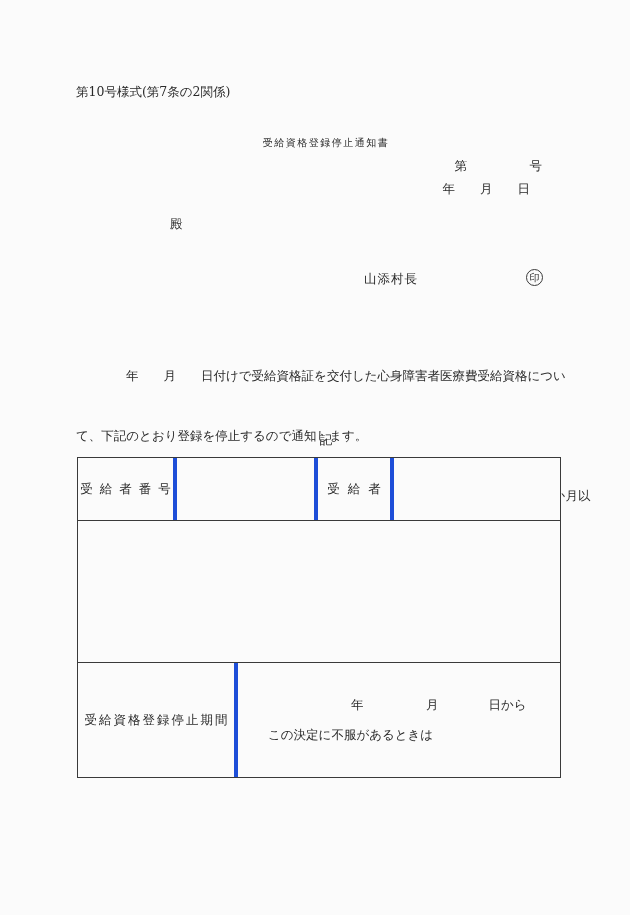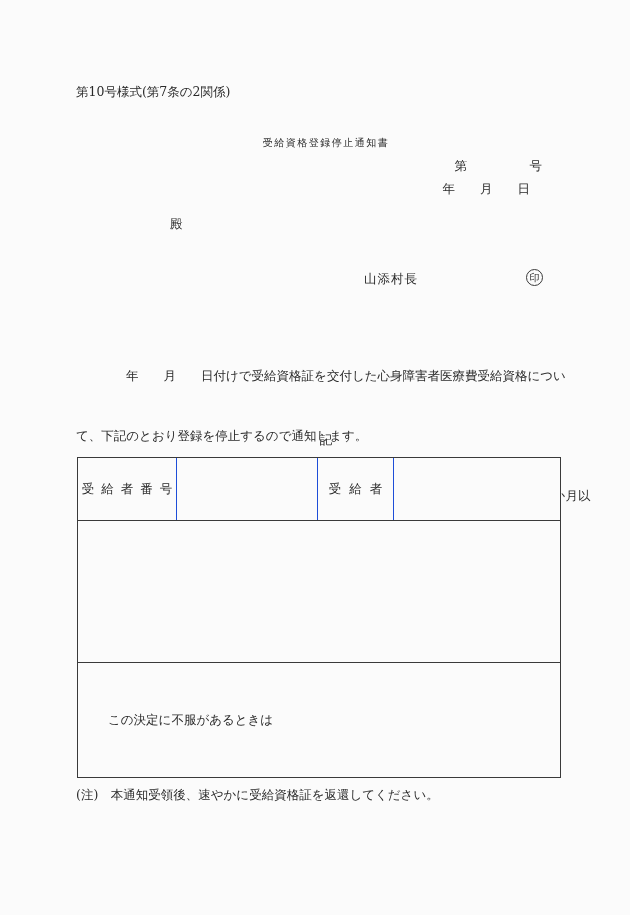--- a/index.html
+++ b/index.html
@@ -55,21 +55,21 @@
     left: 77px; top: 457px;
     width: 482px;
     border: 1px solid #3a3a3a;
     background: #fbfbfb;
   }
   .t-row { display: flex; }
   .t-row1 { height: 62px; }
   .t-row2 { height: 141px; border-top: 1px solid #3a3a3a; }
   .t-row3 { height: 114px; border-top: 1px solid #3a3a3a; }
   .cell {
-    border-right: 1px solid #1d4ed8;
+    border-right: 4px solid #1d4ed8;
     display: flex; align-items: center; justify-content: center;
     box-sizing: border-box;
   }
   .cell.last { border-right: none; }
   .w1 { width: 99px; }
   .w2 { width: 141px; }
   .w3 { width: 76px; }
   .w4 { flex: 1; }
   .wl { width: 160px; }
   .wc { flex: 1; }
@@ -144,22 +144,25 @@
       </div>
     </div>
 
     <div class="t-row t-row2">
       <div class="cell wc last">
         <span></span>
       </div>
     </div>
 
     <div class="t-row t-row3">
+      <div class="cell wl">
+        <span class="ls2">受給資格登録停止期間</span>
+      </div>
       <div class="period-cell last">
+        <div class="period-l1">年　　　　　月　　　　日から</div>
         <div class="period-l2">この決定に不服があるときは</div>
       </div>
     </div>
 
   </div>
 
-  <div class="abs note">(注)　本通知受領後、速やかに受給資格証を返還してください。</div>
 
 </div>
 
 </body></html>

